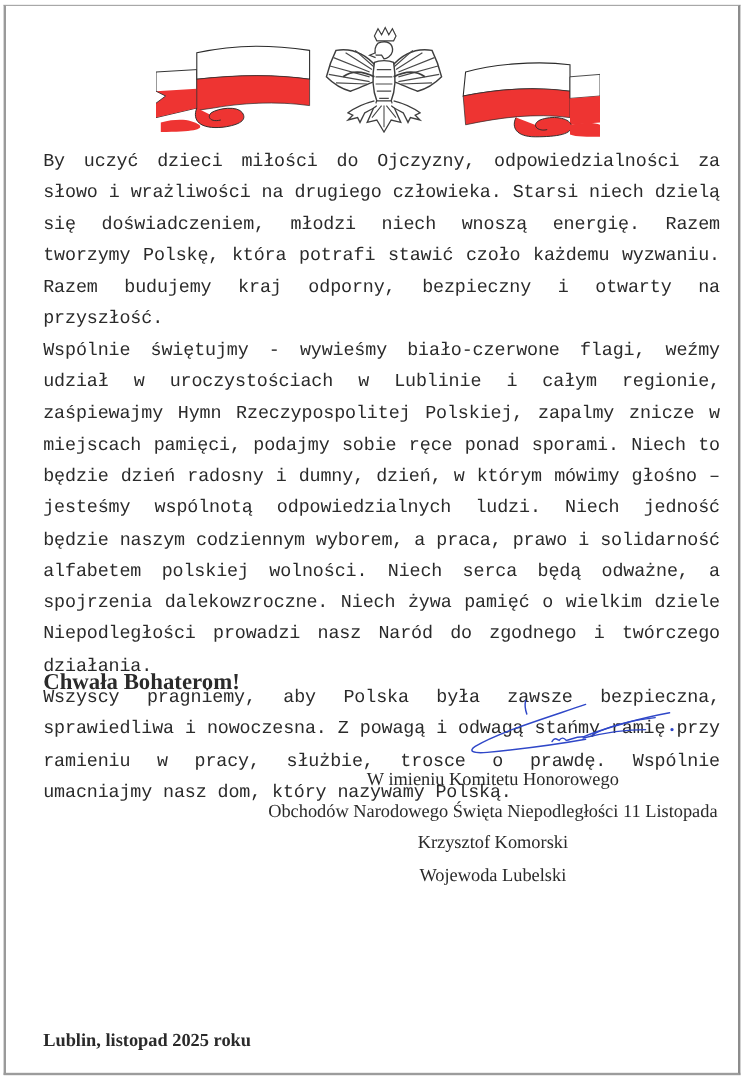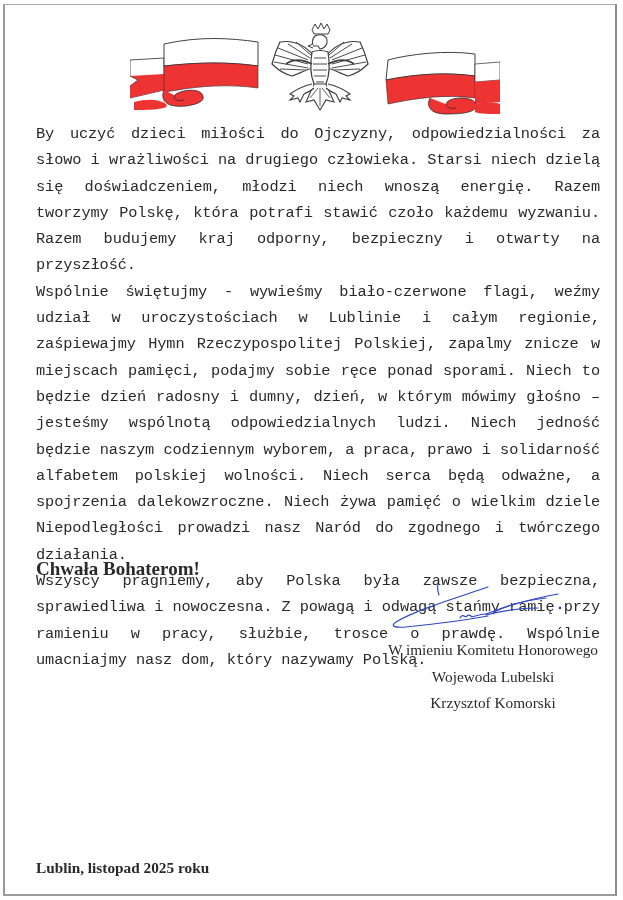--- a/index.html
+++ b/index.html
@@ -161,17 +161,18 @@
     <path d="M84,48 C86,44 88,46 90,47 C92,44 94,45 96,47 C100,46 104,44 110,44"></path>
     <path d="M110,44 C130,36 160,28 182,24"></path>
     <path d="M110,45 C130,40 150,38 162,38"></path>
     <path d="M118,42 C134,34 152,30 170,28"></path>
     <circle cx="184" cy="38" r="0.8" fill="#2f47c8"></circle>
   </g>
 </svg>
 
 <div class="signatory">
   <div>W imieniu Komitetu Honorowego</div>
+  <div>Obchodów Narodowego Święta Niepodległości 11 Listopada</div>
+  <div>Krzysztof Komorski</div>
   <div>Wojewoda Lubelski</div>
-  <div>Krzysztof Komorski</div>
 </div>
 
 <div class="place-date">Lublin, listopad 2025 roku</div>
 
 </body></html>

